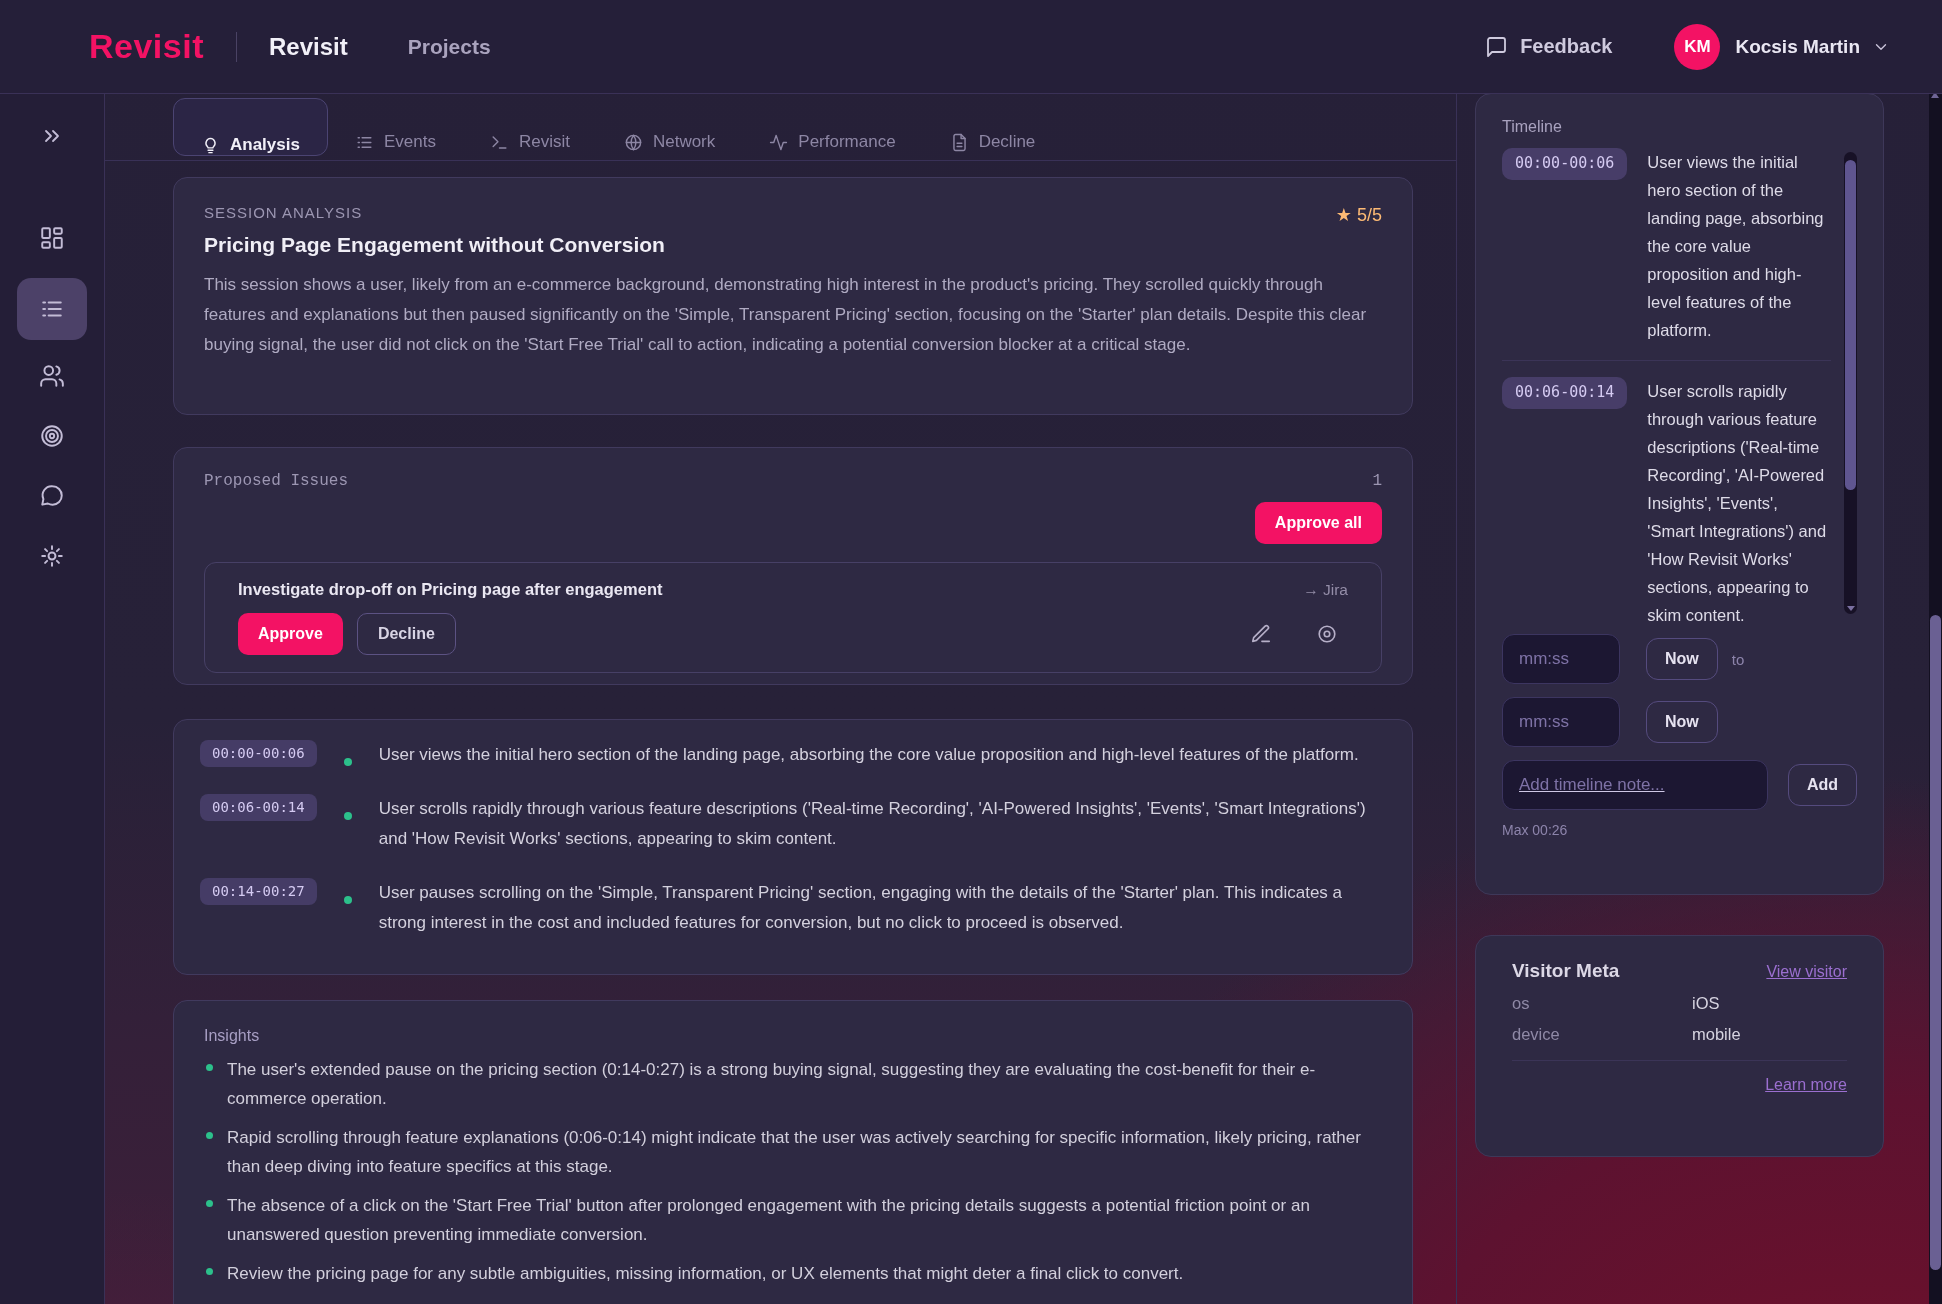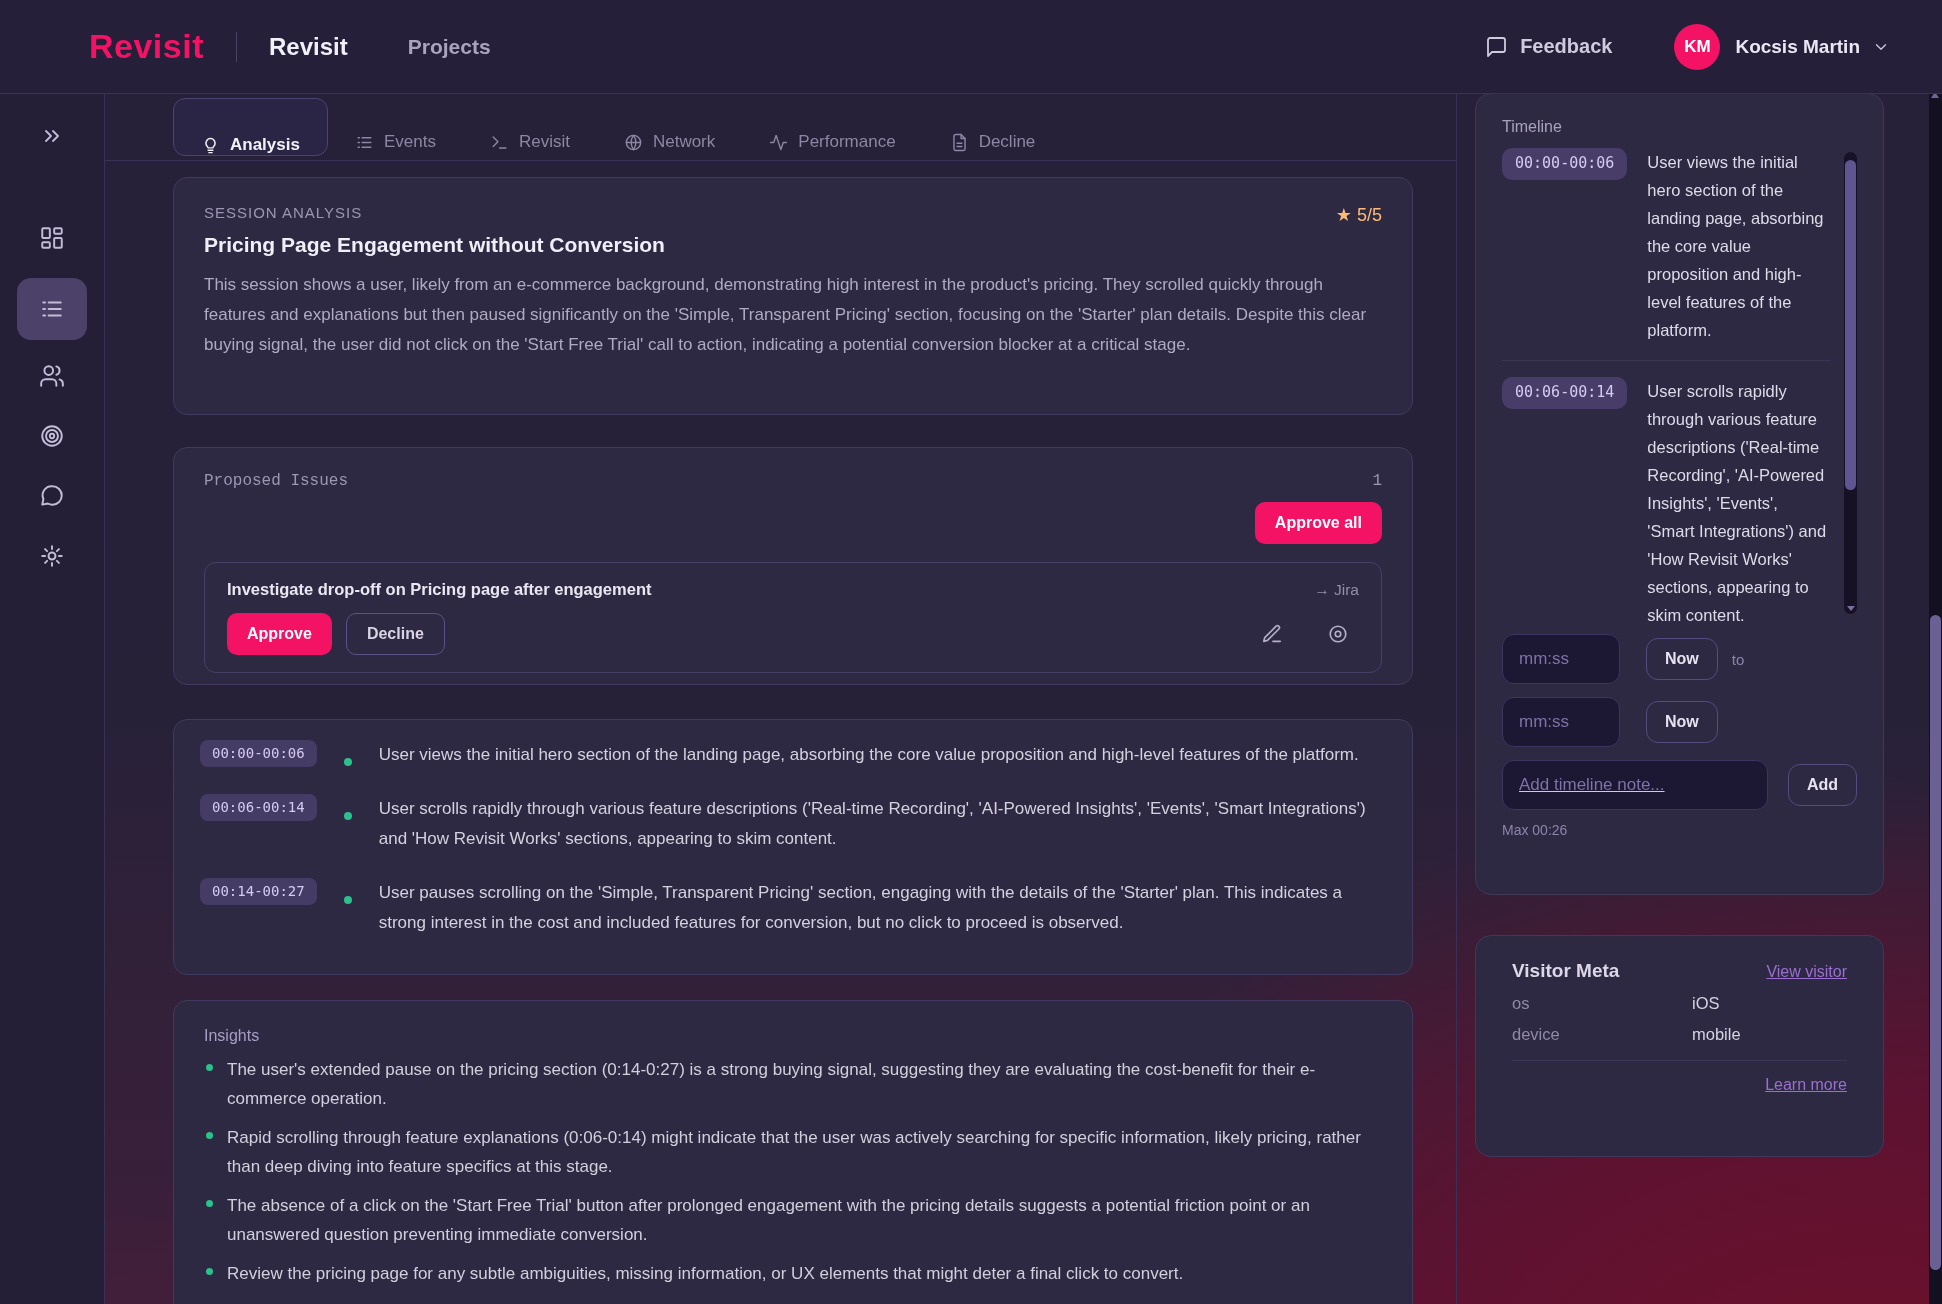--- a/index.html
+++ b/index.html
@@ -54,21 +54,21 @@
   .eyebrow { font-size:15px; letter-spacing:1px; color:#9c96b2; }
   .rating { position:absolute; right:30px; top:26px; font-size:18px; color:#fdba74; }
   .sa-title { margin-top:12px; font-size:21px; font-weight:bold; color:#f0eef6; }
   .sa-desc { margin-top:13px; font-size:17px; line-height:30px; color:#afaac2; max-width:1190px; }
 
   .issues-card { height:238px; padding:24px 30px 0 30px; margin-bottom:34px; }
   .issues-head { display:flex; justify-content:space-between; font-size:16px; color:#9c96b2;font-family:Liberation Mono, monospace; }
   .approve-all-row { display:flex; justify-content:flex-end; margin-top:12px; }
   .btn-pink { background:#f31264; color:#fff; font-weight:bold; font-size:16px; border:none;
               border-radius:10px; padding:12px 20px; font-family:inherit; cursor:pointer; }
-  .issue-item { border:1px solid #474066; border-radius:12px; margin-top:18px; padding:17px 22px; position:relative; }
+  .issue-item { border:1px solid #474066; border-radius:12px; margin-top:18px; padding:17px 33px; position:relative; }
   .issue-title-row { display:flex; justify-content:space-between; align-items:center; }
   .issue-title { font-size:16.5px; font-weight:bold; color:#eae7f2; }
   .issue-target { font-size:15.5px; color:#948da8; }
   .issue-actions { margin-top:14px; display:flex; align-items:center; gap:14px; }
   .btn-ghost { background:transparent; color:#d8d4e4; font-weight:600; font-size:16px;
                border:1px solid #5c5283; border-radius:10px; padding:11px 20px; font-family:inherit; cursor:pointer; }
   .issue-icons { margin-left:auto; display:flex; gap:44px; color:#b6afc8; margin-right:10px; }
   .issue-icons svg { width:22px; height:22px; cursor:pointer; }
 
   .tl-card { height:256px; padding:20px 26px; margin-bottom:25px; }

